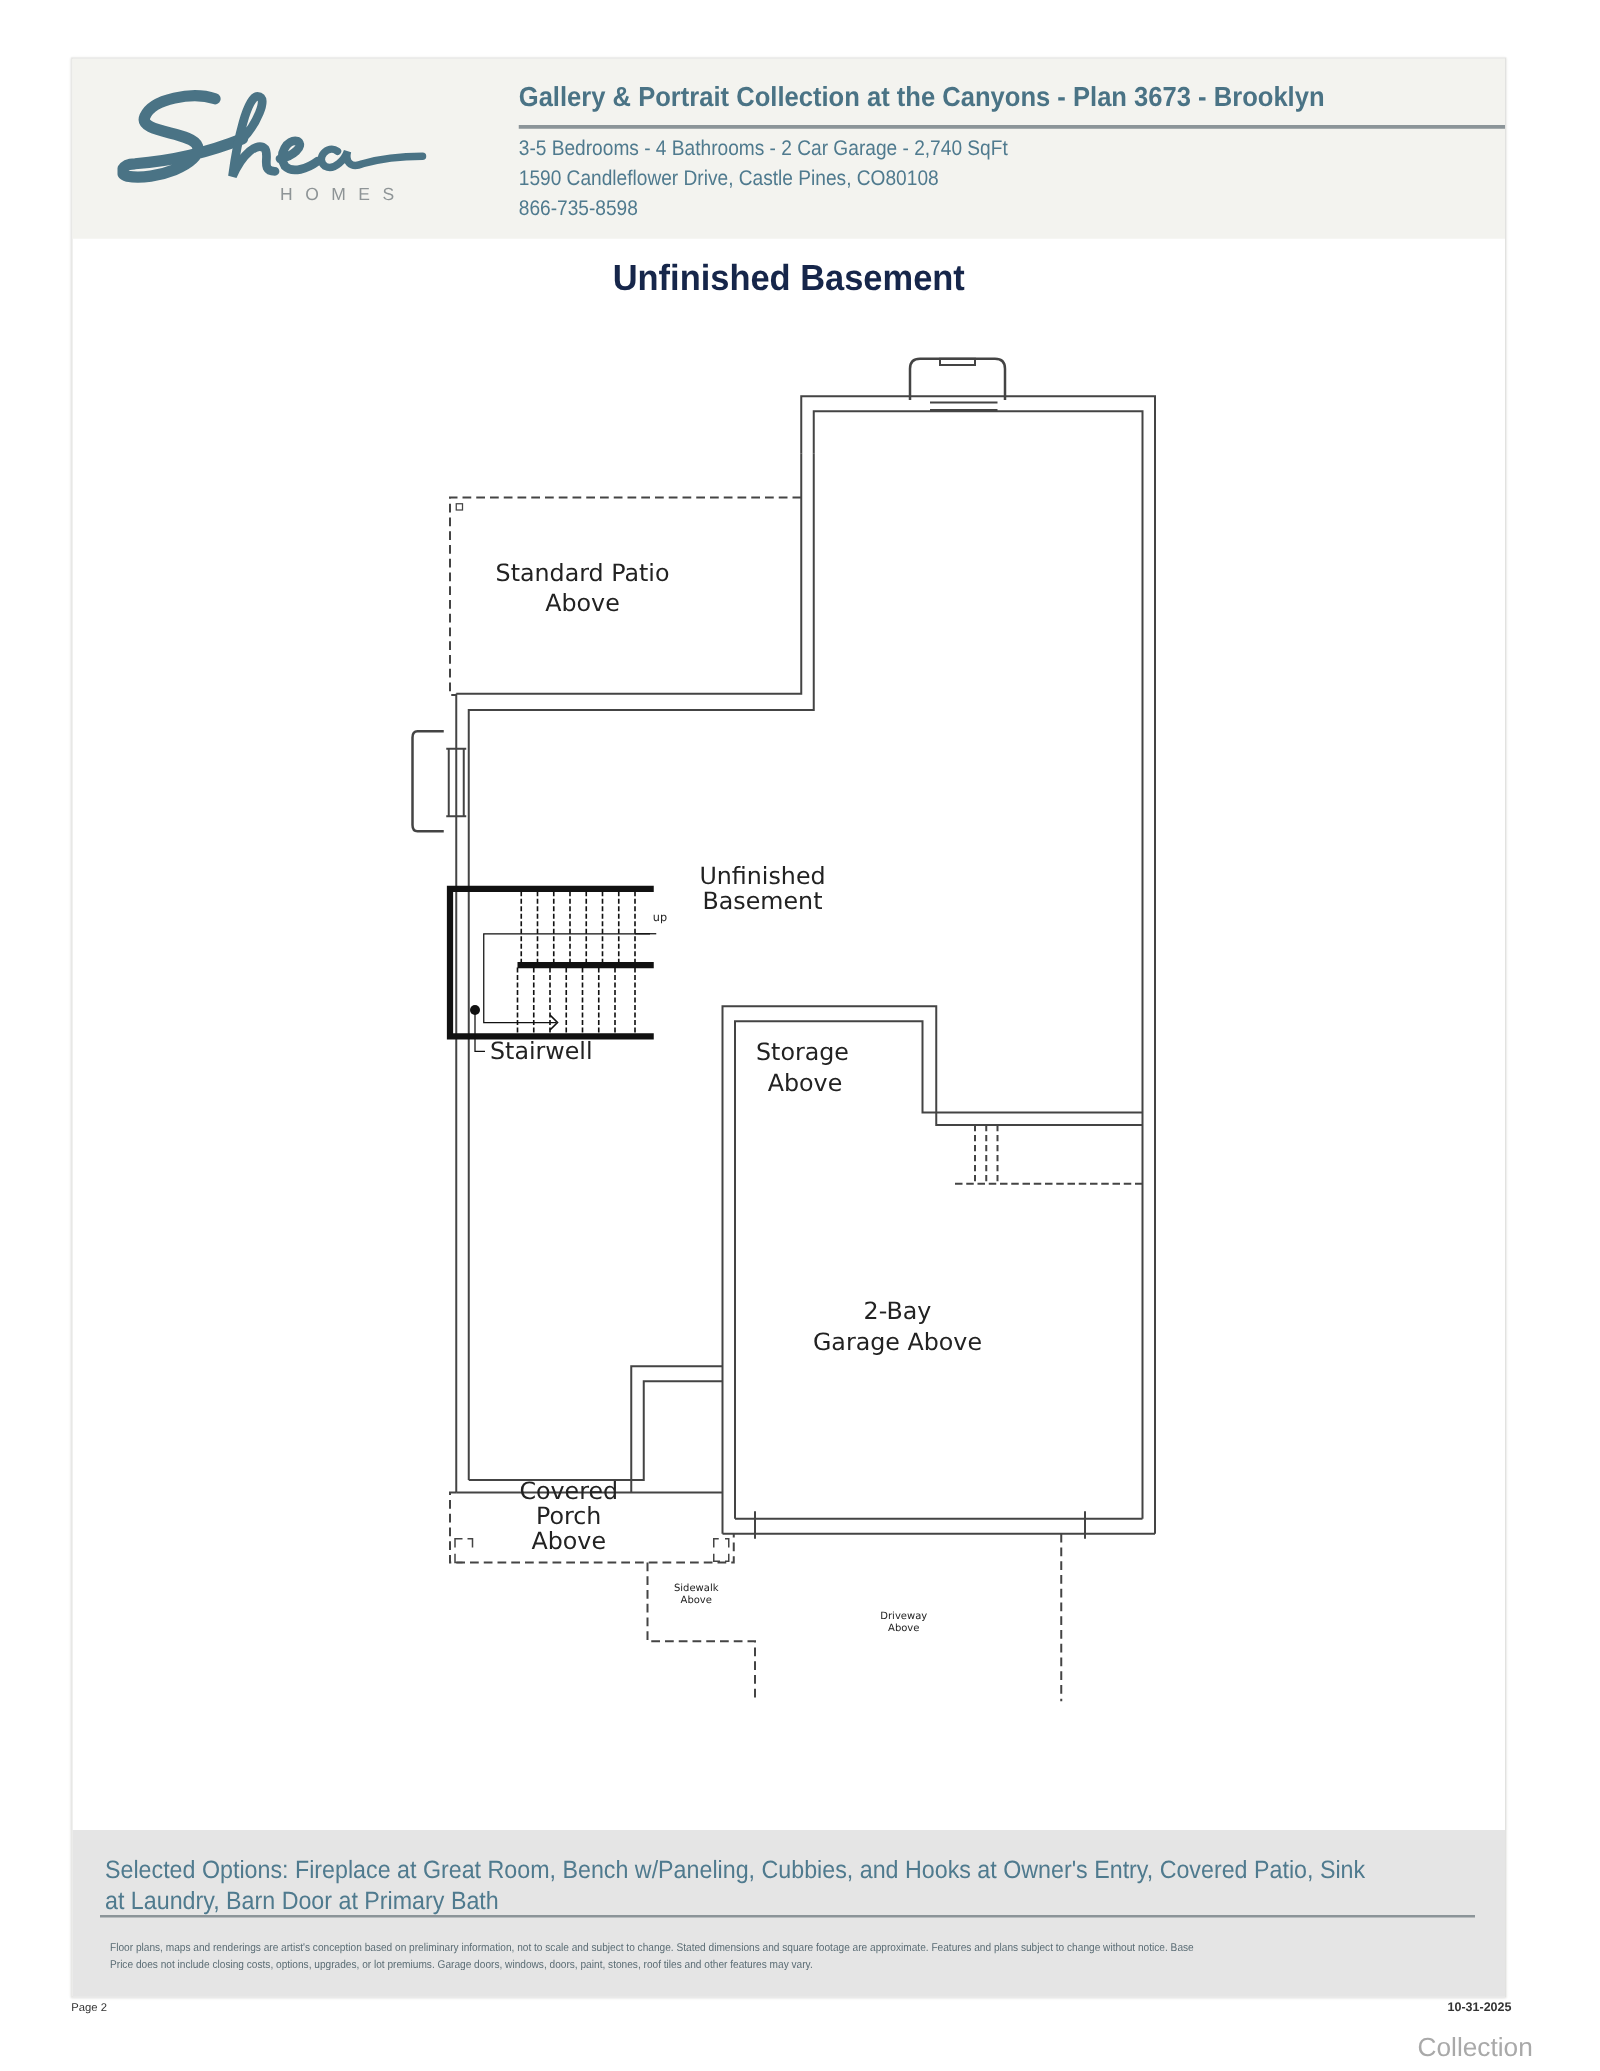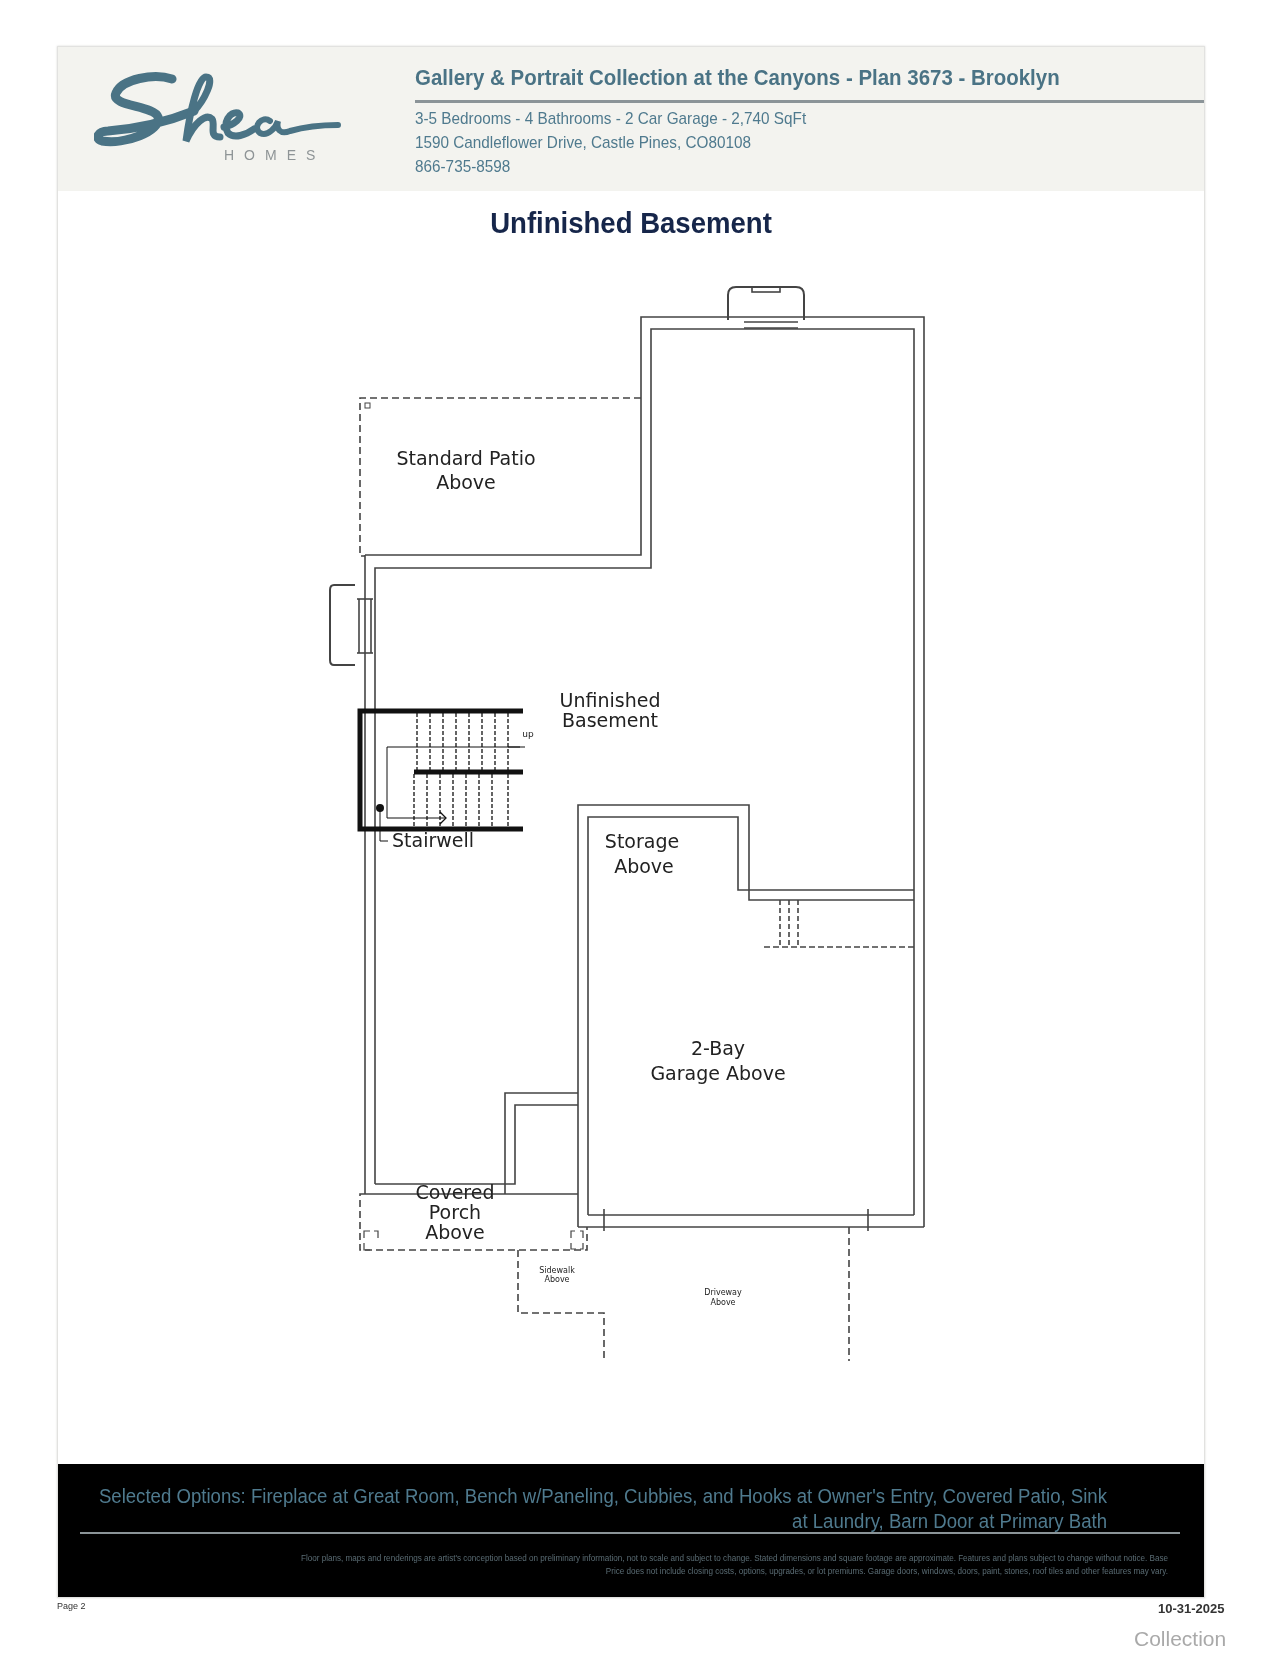--- a/index.html
+++ b/index.html
@@ -7,26 +7,26 @@
   .page { position: absolute; left: 57px; top: 46px; width: 1146px; height: 1550px; background: #ffffff; border: 1px solid #e2e2e0; box-shadow: 0 0 2px #d8d8d6; }
   .header { position: absolute; left: 0; top: 0; width: 1146px; height: 144px; background: #f3f3ef; }
   .logo { position: absolute; left: 36px; top: 24px; width: 250px; height: 100px; }
   .logo-script { position: absolute; left: 0; top: 0; width: 250px; height: 80px; }
   .logo-homes { position: absolute; left: 82px; top: 76px; font-size: 14px; letter-spacing: 10px; color: #8e9496; font-family: "Liberation Sans", sans-serif; margin-left: 48px; }
   .head-title { position: absolute; left: 357px; top: 18px; font-size: 22px; font-weight: bold; color: #4a7385; transform: scaleX(0.93); transform-origin: left top; white-space: nowrap; }
   .head-rule { position: absolute; left: 357px; top: 53px; width: 789px; height: 3px; background: #8b9498; }
   .head-line { position: absolute; left: 357px; font-size: 17px; color: #4f7a8e; transform: scaleX(0.9); transform-origin: left top; white-space: nowrap; }
   .plan-title { position: absolute; left: 0; width: 1146px; top: 160px; text-align: center; font-size: 29px; font-weight: bold; color: #16264a; transform: scaleX(0.95); }
   .plan { position: absolute; left: 0; top: 0; }
-  .footer { position: absolute; left: 0; top: 1417px; width: 1146px; height: 133px; background: #000000; text-align: right; }
+  .footer { position: absolute; left: 0; top: 1417px; width: 1146px; height: 133px; background: #e5e5e5; }
   .options { position: absolute; left: 26px; top: 20px; width: 1100px; font-size: 20px; line-height: 25px; color: #4f7a8e; transform: scaleX(0.93); transform-origin: left top; }
   .foot-rule { position: absolute; left: 22px; top: 68px; width: 1100px; height: 2px; background: #8b9498; }
   .disclaimer { position: absolute; left: 30px; top: 88px; width: 1200px; font-size: 9px; line-height: 13px; color: #5a6c74; transform: scaleX(0.9); transform-origin: left top; }
   .page-num { position: absolute; left: 57px; top: 1601px; font-size: 9px; font-weight: normal; color: #333; }
-  .date { position: absolute; left: 1158px; top: 1601px; font-size: 13px; font-weight: bold; color: #333; }
+  .date { position: absolute; left: 1158px; top: 1601px; font-size: 10px; font-weight: bold; color: #333; }
   .watermark { position: absolute; left: 1134px; top: 1627px; font-size: 21px; color: #a9a9a9; }
   svg text { font-family: "DejaVu Sans", sans-serif; fill: #222; }
 </style>
 </head>
 <body>
 
 <div class="page">
 
   <div class="header">
     <div class="logo">

